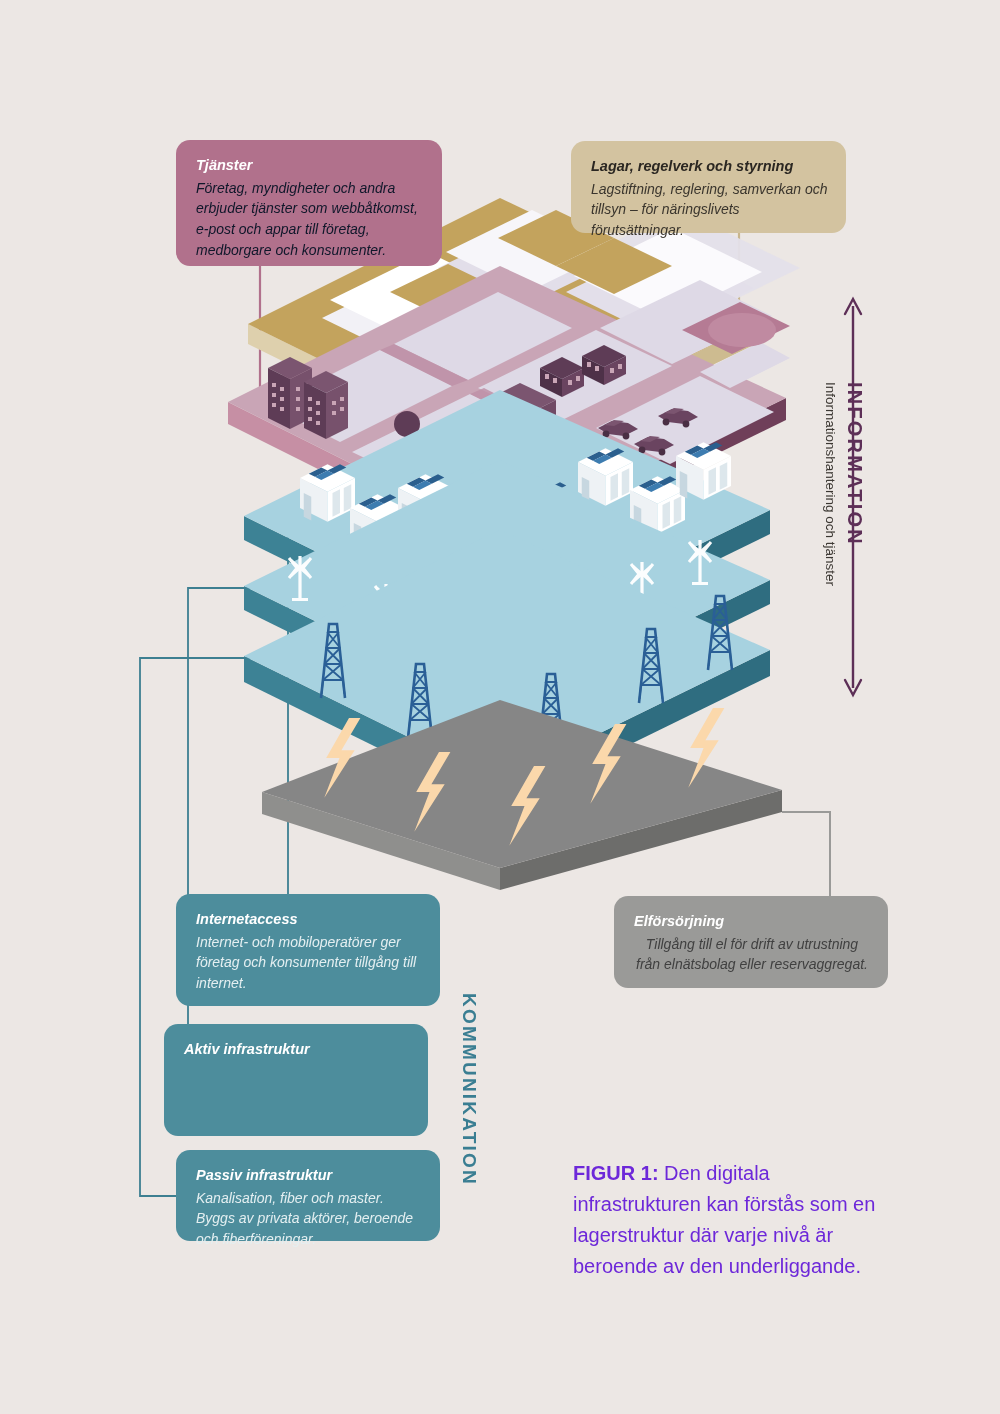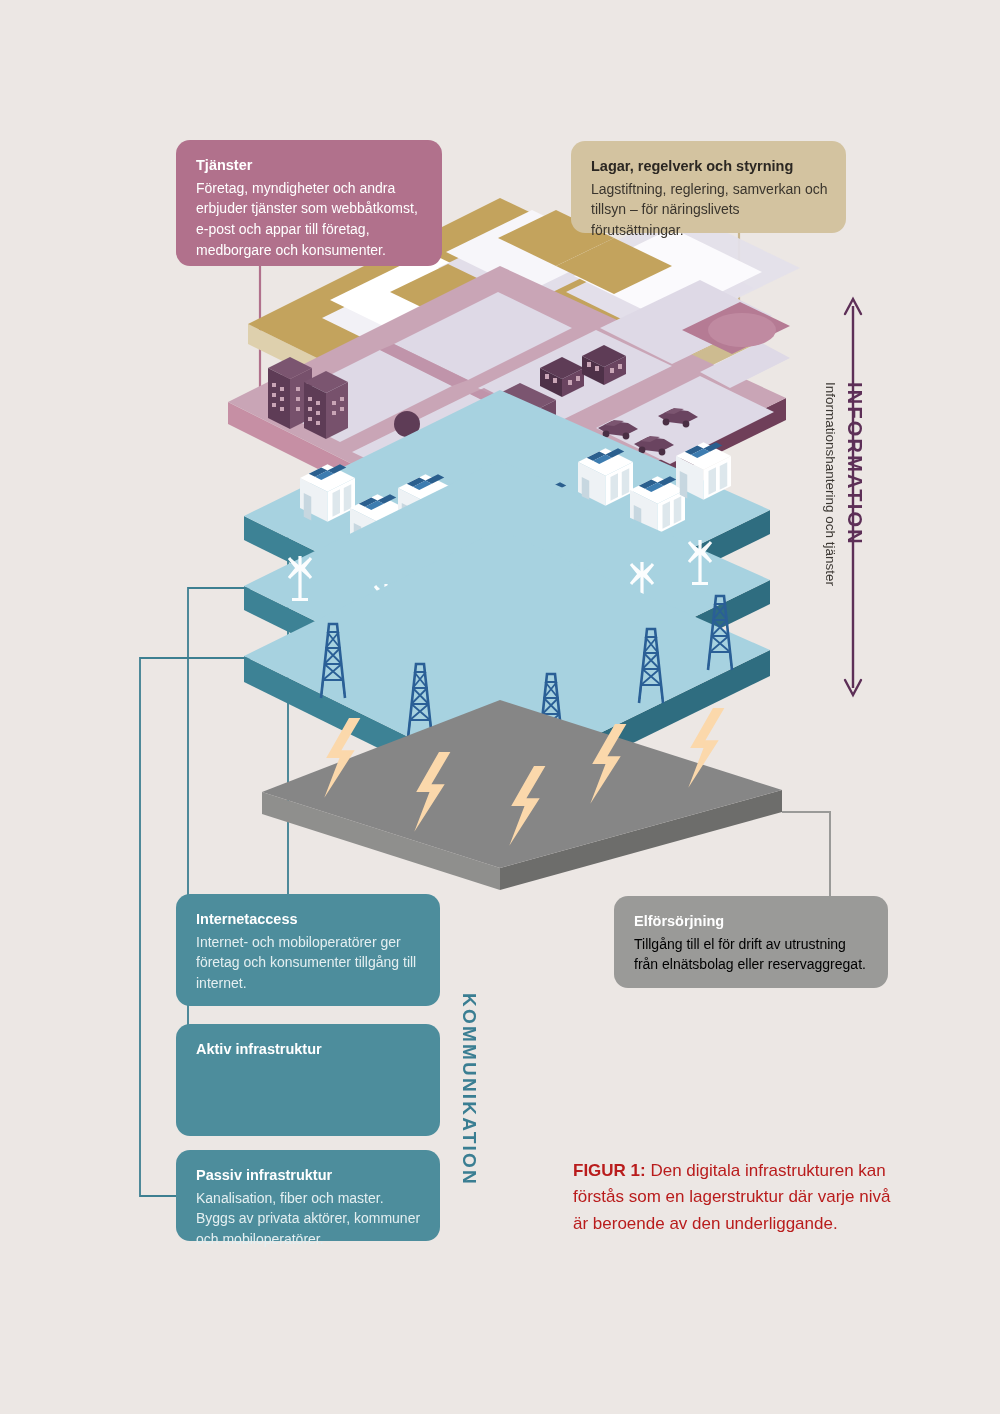--- a/index.html
+++ b/index.html
@@ -6,43 +6,43 @@
   body{
     width:1000px;height:1414px;
     background:#ece7e4;
     font-family:"Liberation Sans", sans-serif;
     overflow:hidden;
     position:relative;
   }
   #stage{position:absolute;inset:0;}
   svg.art{position:absolute;left:0;top:0;width:1000px;height:1414px;}
 
-  .card{position:absolute;border-radius:14px;box-sizing:border-box;padding:16px 18px 18px 20px;}
+  .card{position:absolute;border-radius:14px;box-sizing:border-box;padding:16px 18px 18px 20px;font-style:italic;}
   .card .title{font-weight:bold;font-size:14.5px;line-height:1.35;margin:0 0 2px 0;}
   .card .body{font-size:14px;line-height:1.48;margin:0;}
 
   .card-rose{background:#b1718c;color:#ffffff;}
-  .card-rose .body{color:#ffffff;}
+  .card-rose .body{color:#0f172a;}
   .card-sand{background:#d3c3a0;color:#2b2722;}
   .card-sand .body{color:#3a352d;}
   .card-teal{background:#4d8d9c;color:#ffffff;}
   .card-teal .body{color:#e4eff1;}
   .card-gray{background:#9a9a98;color:#ffffff;}
-  .card-gray .body{color:#000000;}
+  .card-gray .body{color:#404040;text-align:center;}
 
   #card-tjanster{left:176px;top:140px;width:266px;height:126px;}
   #card-lagar{left:571px;top:141px;width:275px;height:92px;}
   #card-internetaccess{left:176px;top:894px;width:264px;height:112px;}
-  #card-aktiv{left:176px;top:1024px;width:264px;height:112px;}
+  #card-aktiv{left:164px;top:1024px;width:264px;height:112px;}
   #card-passiv{left:176px;top:1150px;width:264px;height:91px;}
   #card-el{left:582px;top:896px;width:274px;height:92px;margin-left:32px;}
 
   #figur{
     position:absolute;left:573px;top:1158px;width:320px;
-    font-size:17px;line-height:1.55;color:#b91c1c;
+    font-size:20px;line-height:1.55;color:#6d28d9;
   }
   #figur b{font-weight:bold;}
 
   .vlabel{position:absolute;transform-origin:0 0;white-space:nowrap;}
   #lbl-information{
     left:866px;top:382px;
     font-size:20px;letter-spacing:2.2px;font-weight:bold;color:#5d2f57;
     transform:rotate(90deg);
   }
   #lbl-information-sub{
@@ -359,21 +359,21 @@
     <p class="title">Internetaccess</p>
     <p class="body">Internet- och mobiloperatörer ger företag och konsumenter tillgång till internet.</p>
   </div>
 
   <div class="card card-teal" id="card-aktiv">
     <p class="title">Aktiv infrastruktur</p>
   </div>
 
   <div class="card card-teal" id="card-passiv">
     <p class="title">Passiv infrastruktur</p>
-    <p class="body">Kanalisation, fiber och master. Byggs av privata aktörer, kommuner och mobiloperatörer.</p>
+    <p class="body">Kanalisation, fiber och master. Byggs av privata aktörer, beroende och fiberföreningar.</p>
   </div>
 
   <div class="card card-gray" id="card-el">
     <p class="title">Elförsörjning</p>
     <p class="body">Tillgång till el för drift av utrustning från elnätsbolag eller reservaggregat.</p>
   </div>
 
   <div class="vlabel" id="lbl-information">INFORMATION</div>
   <div class="vlabel" id="lbl-information-sub">Informationshantering och tjänster</div>
   <div class="vlabel" id="lbl-kommunikation">KOMMUNIKATION</div>

